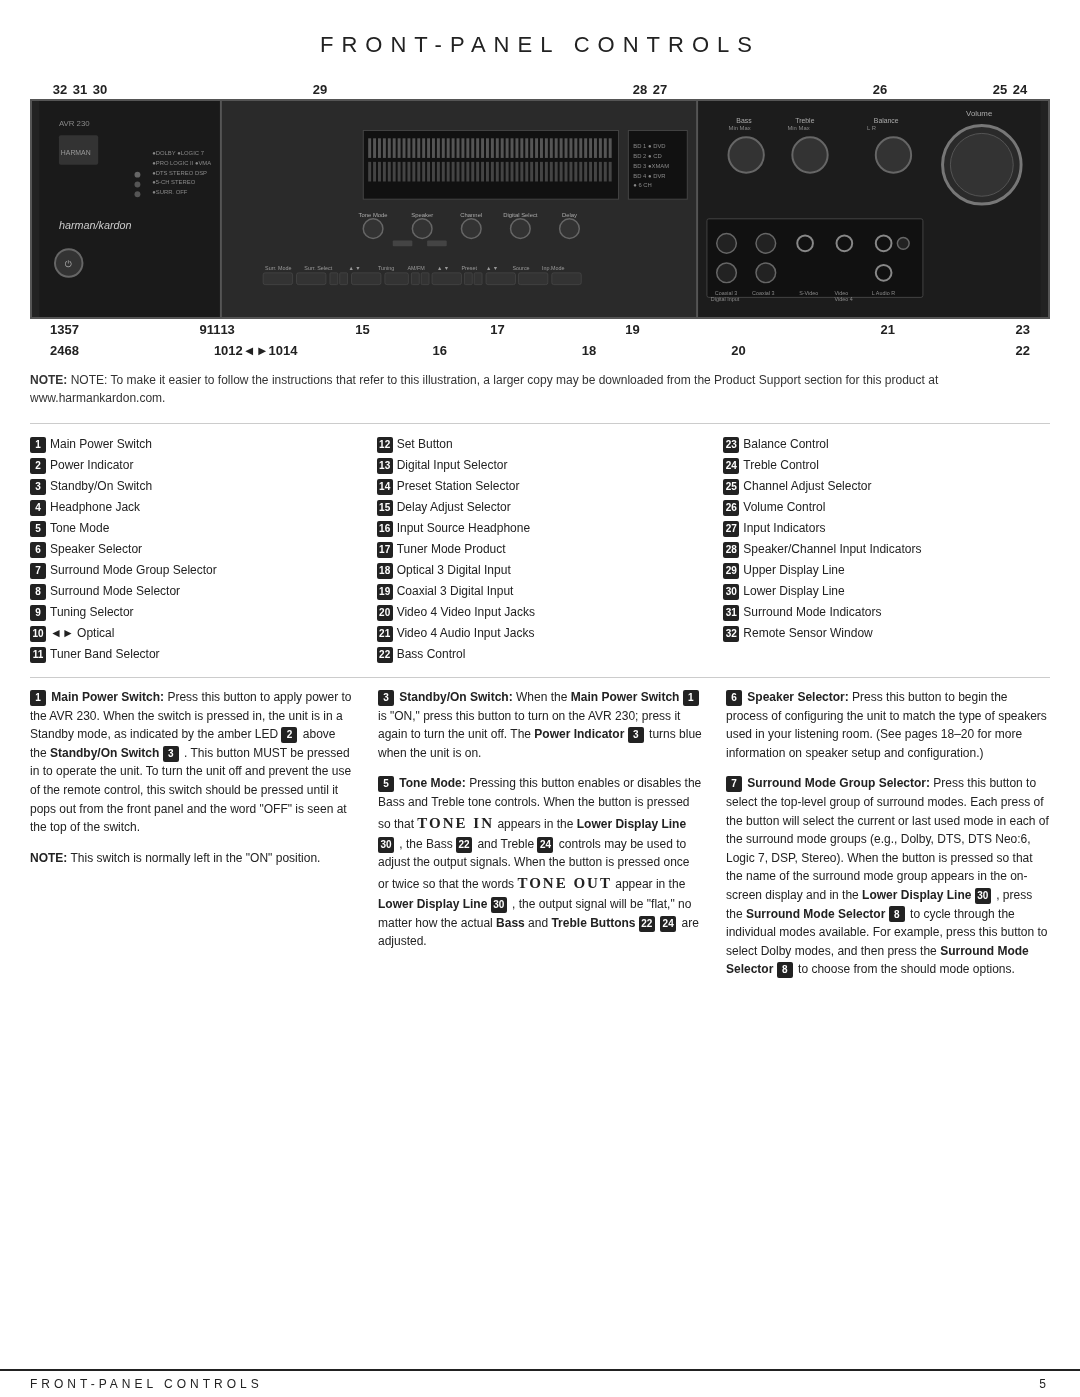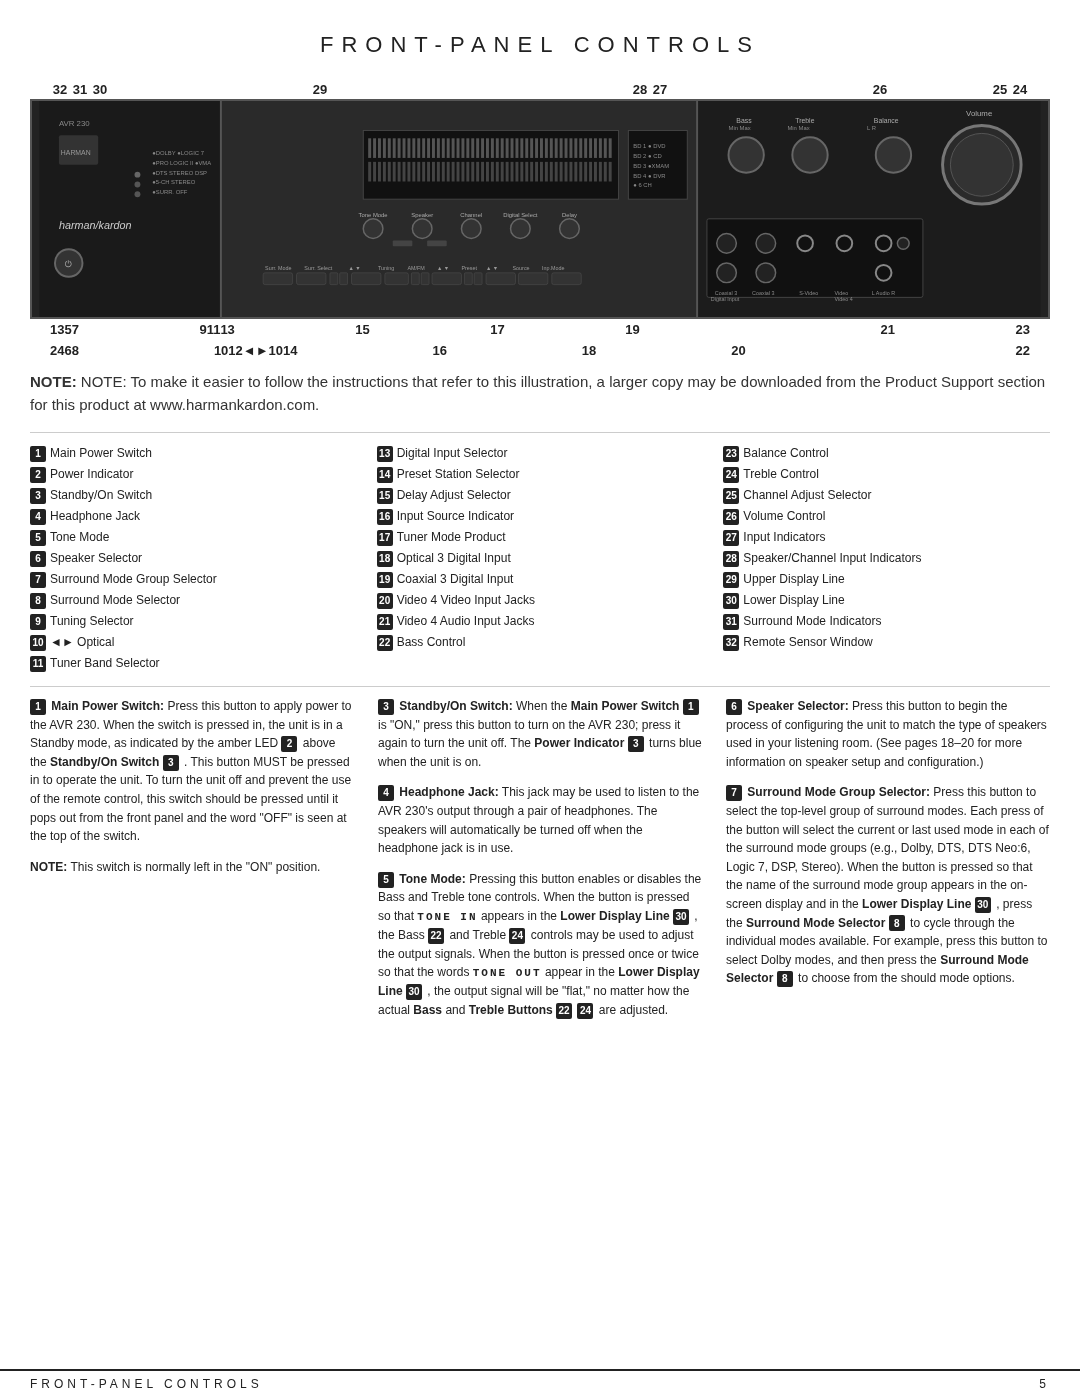--- a/index.html
+++ b/index.html
@@ -22,21 +22,21 @@
       font-weight: 300;
       color: #222;
       text-transform: uppercase;
     }
 
     .num-label { min-width: 20px; text-align: center; }
 
     
     .note-text {
       margin: 10px 30px 16px 30px;
-      font-size: 15px;
+      font-size: 12px;
       line-height: 1.5;
       color: #333;
     }
     .note-text strong { font-weight: bold; }
 
     
     .legend-grid {
       display: grid;
       grid-template-columns: 1fr 1fr 1fr;
       gap: 0 20px;
@@ -88,21 +88,21 @@
       height: 16px;
       background: #222;
       color: #fff;
       font-size: 10px;
       font-weight: bold;
       border-radius: 2px;
       margin-right: 2px;
       vertical-align: middle;
     }
     .desc-block strong { font-weight: bold; }
-    .desc-block .mono { font-family: Liberation Mono, monospace; font-weight: bold; letter-spacing: 2px; font-size: 11px; }
+    .desc-block .mono { font-family: Liberation Serif, serif; font-weight: bold; letter-spacing: 2px; font-size: 15px; }
 
     
     .footer {
       position: fixed;
       bottom: 0;
       left: 0;
       width: 1080px;
       background: #fff;
       border-top: 2px solid #222;
       display: flex;
@@ -475,34 +475,38 @@
         <span>◄► Optical</span>
       </div>
     <div class="legend-item">
         <span class="legend-num">11</span>
         <span>Tuner Band Selector</span>
       </div>
   </div>
 
   <div>
     <div class="legend-item">
+        <span class="legend-num">12</span>
+        <span>Set Button</span>
+      </div>
+    <div class="legend-item">
         <span class="legend-num">13</span>
         <span>Digital Input Selector</span>
       </div>
     <div class="legend-item">
         <span class="legend-num">14</span>
         <span>Preset Station Selector</span>
       </div>
     <div class="legend-item">
         <span class="legend-num">15</span>
         <span>Delay Adjust Selector</span>
       </div>
     <div class="legend-item">
         <span class="legend-num">16</span>
-        <span>Input Source Indicator</span>
+        <span>Input Source Headphone</span>
       </div>
     <div class="legend-item">
         <span class="legend-num">17</span>
         <span>Tuner Mode Product</span>
       </div>
     <div class="legend-item">
         <span class="legend-num">18</span>
         <span>Optical 3 Digital Input</span>
       </div>
     <div class="legend-item">
@@ -592,25 +596,20 @@
     <div class="desc-block">
       <span class="num-badge">3</span>
       <strong> Standby/On Switch:</strong>
       <span> When the </span>
       <strong>Main Power Switch </strong>
       <span class="num-badge">1</span>
       <span> is "ON," press this button to turn on the AVR 230; press it again to turn the unit off. The </span>
       <strong>Power Indicator </strong>
       <span class="num-badge">3</span>
       <span> turns blue when the unit is on.</span>
-    </div>
-    <div class="desc-block">
-      <span class="num-badge">4</span>
-      <strong> Headphone Jack:</strong>
-      <span> This jack may be used to listen to the AVR 230's output through a pair of headphones. The speakers will automatically be turned off when the headphone jack is in use.</span>
     </div>
     <div class="desc-block">
       <span class="num-badge">5</span>
       <strong> Tone Mode:</strong>
       <span> Pressing this button enables or disables the Bass and Treble tone controls. When the button is pressed so that </span>
       <span class="mono">TONE IN</span>
       <span> appears in the </span>
       <strong>Lower Display Line </strong>
       <span class="num-badge">30</span>
       <span>, the Bass </span>

